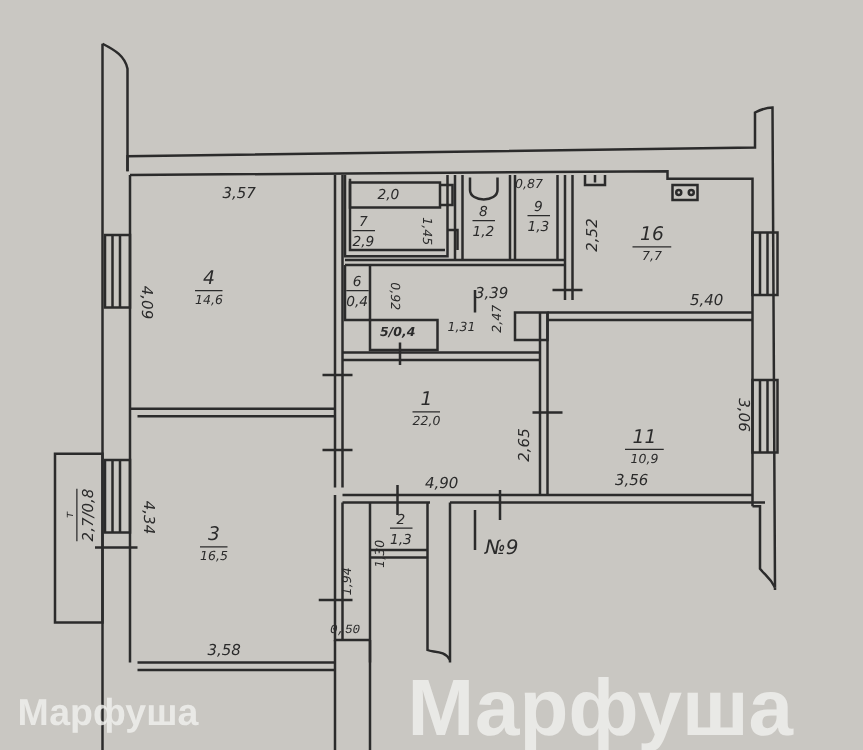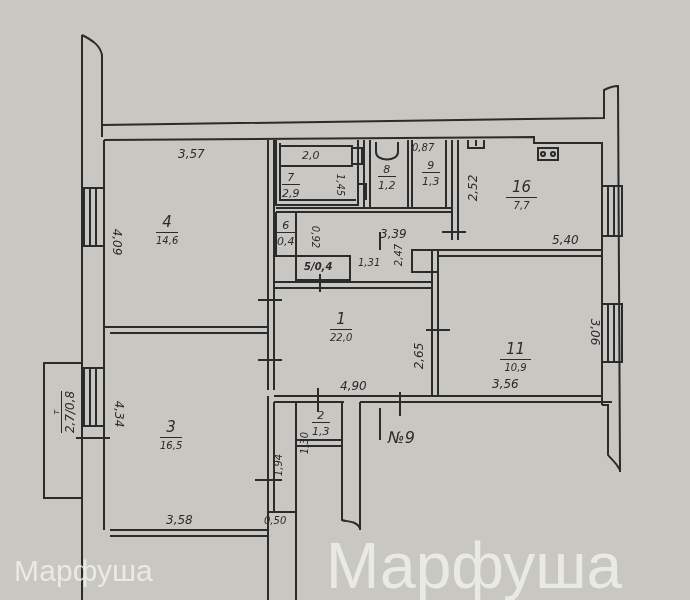--- a/index.html
+++ b/index.html
@@ -31,21 +31,21 @@
     .room.small .num, .room.small .area { font-size: 11px; }
     .room.small .num { padding: 0 3px 1px; border-bottom-width: 1px; }
     .dim { font-size: 12px; }
     .dim.sm { font-size: 10px; }
     .rot90 { transform: rotate(90deg); transform-origin: center; }
     .rotm90 { transform: rotate(-90deg); transform-origin: center; }
     .wm {
       position: absolute;
       color: rgba(240,240,238,0.82);
       font-family: "Liberation Sans", sans-serif;
-      font-weight: normal;
+      font-weight: bold;
       line-height: 1;
     }
   </style>
 </head>
 <body>
 
 <svg id="plan" width="690" height="600" viewBox="0 0 690 600" xmlns="http://www.w3.org/2000/svg">
   <g stroke="#2b2b2b" stroke-width="2" fill="none">
 
     <path d="M82 35 L82 600"></path>
@@ -200,18 +200,18 @@
 <div class="lbl dim sm" style="left:412px;top:143px;">0,87</div>
 <div class="lbl dim rotm90" style="left:460px;top:182px;">2,52</div>
 <div class="lbl dim" style="left:552px;top:234px;">5,40</div>
 <div class="lbl dim" style="left:340px;top:380px;">4,90</div>
 <div class="lbl dim rotm90" style="left:406px;top:350px;">2,65</div>
 <div class="lbl dim" style="left:492px;top:378px;">3,56</div>
 <div class="lbl dim rot90" style="left:582px;top:326px;">3,06</div>
 <div class="lbl dim rot90" style="left:106px;top:408px;">4,34</div>
 <div class="lbl dim" style="left:166px;top:514px;">3,58</div>
 <div class="lbl dim sm rotm90" style="left:268px;top:460px;">1,94</div>
-<div class="lbl dim sm" style="left:264px;top:516px;">0,50</div>
+<div class="lbl dim sm" style="left:264px;top:500px;font-family:Liberation Mono, monospace;">0,50</div>
 <div class="lbl dim sm rotm90" style="left:294px;top:438px;">1,30</div>
 <div class="lbl" style="left:388px;top:430px;font-size:16px;">№9</div>
 
 <div class="wm" style="left:14px;top:556px;font-size:30px;">Марфуша</div>
 <div class="wm" style="left:326px;top:534px;font-size:64px;">Марфуша</div>
 
 </body></html>

